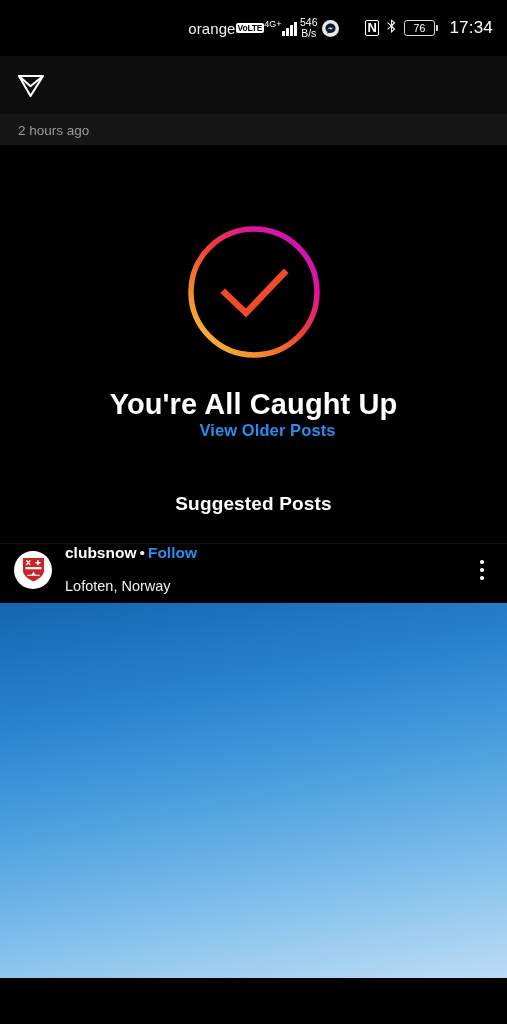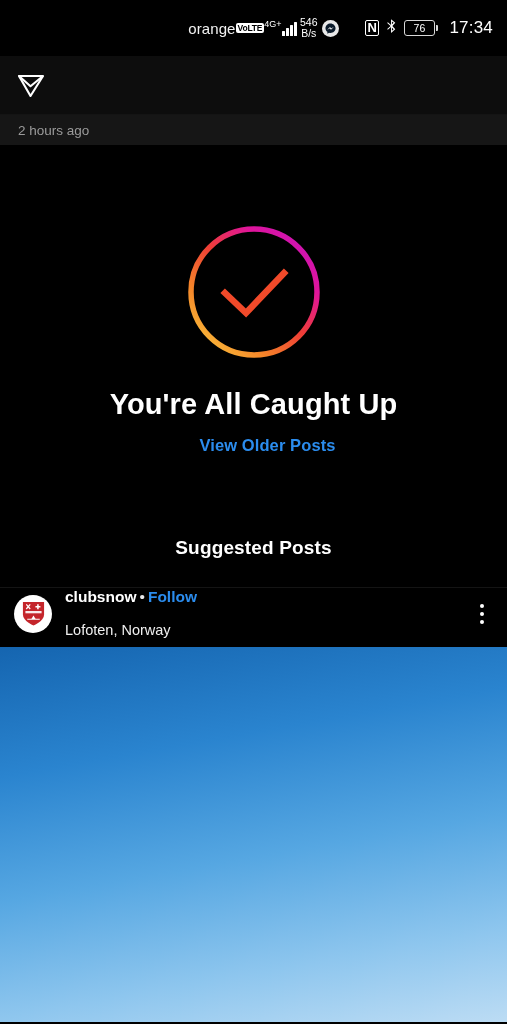--- a/index.html
+++ b/index.html
@@ -84,27 +84,27 @@
 
   
   .caughtup { background:#000; padding-top:78px; text-align:center; }
   .check-wrap { display:flex; justify-content:center; }
   .check-circle { width:138px; height:138px; }
   .cu-title {
     margin-top:27px; color:#fff;
     font-size:29px; font-weight:700; letter-spacing:.1px;
   }
   .cu-link {
-    margin-top:15px; color:#2b8ced;
+    color:#2b8ced;
     font-size:16.5px; font-weight:bold; letter-spacing:.1px;padding-left:28px;
   }
 
   
   .suggested-hdr {
-    margin-top:82px; text-align:center;
+    margin-top:53px; text-align:center;
     color:#fff; font-size:19px; font-weight:bold;
     letter-spacing:.15px;
   }
 
   
   .post-hdr {
     margin-top:28px;
     height:60px;
     display:flex; align-items:center;
     padding:0 12px 8px 14px;

